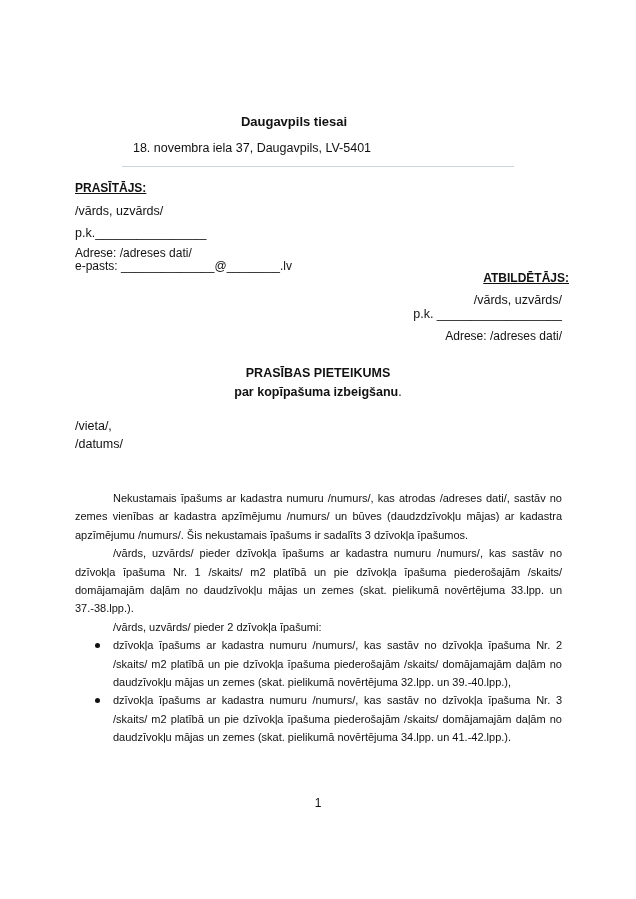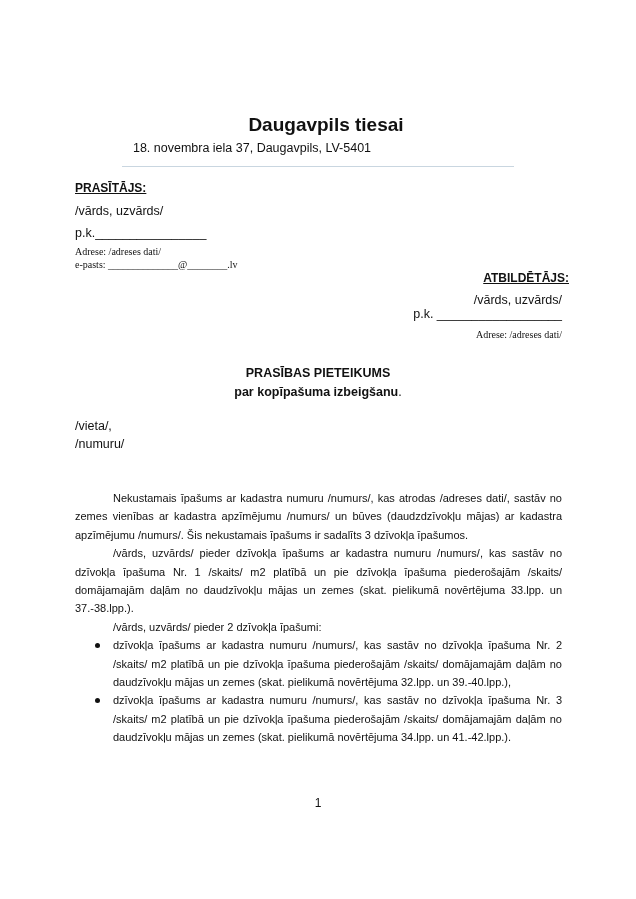--- a/index.html
+++ b/index.html
@@ -3,26 +3,26 @@
   <meta charset="utf-8">
   <style>
     html, body { margin: 0; padding: 0; background: #ffffff; }
     body {
       width: 636px; height: 899px; position: relative; overflow: hidden;
       font-family: "Liberation Sans", "DejaVu Sans", sans-serif;
       color: #111111;
     }
     .page { position: absolute; left: 0; top: 0; width: 636px; height: 899px; background: #fff; }
     .abs { position: absolute; white-space: nowrap; }
-    .court-name { left: 0; width: 588px; top: 114px; text-align: center; font-weight: bold; font-size: 19px; margin-left: 32px; }
+    .court-name { left: 0; width: 588px; top: 114px; text-align: center; font-weight: bold; font-size: 13px; }
     .court-addr { left: 0; width: 504px; top: 141px; text-align: center; font-size: 12.5px; }
     .divider { position: absolute; left: 122px; width: 392px; top: 166px; height: 1px; background: #c9d6e0; }
     .label-u { font-weight: bold; text-decoration: underline; font-size: 12px; }
     .t125 { font-size: 12.5px; }
-    .t10 { font-size: 10px; font-family: Liberation Serif, serif; }
+    .t10 { font-size: 12px; }
     .right { text-align: right; }
     .center { left: 0; width: 636px; text-align: center; font-weight: bold; font-size: 12.5px; }
     .body-text {
       position: absolute; left: 75px; width: 487px;
       font-size: 11px; line-height: 18.4px; text-align: justify;
     }
     .para { text-indent: 38px; margin: 0; text-align: justify; }
     .para-last { text-align-last: justify; }
     ul.bullets { margin: 0; padding: 0; list-style: none; }
     ul.bullets li { position: relative; padding-left: 38px; text-align: justify; }
@@ -48,21 +48,21 @@
 
   <div class="abs label-u right" style="right:67px; top:271px;">ATBILDĒTĀJS:</div>
   <div class="abs t125 right" style="right:74px; top:293px;">/vārds, uzvārds/</div>
   <div class="abs t125 right" style="right:74px; top:307px;text-align:right;">p.k. __________________</div>
   <div class="abs t10 right" style="right:74px; top:329px;">Adrese: /adreses dati/</div>
 
   <div class="abs center" style="top:385px;"><span>par kopīpašuma izbeigšanu</span><span style="font-weight:normal;">.</span></div>
   <div class="abs center" style="top:366px;">PRASĪBAS PIETEIKUMS</div>
 
   <div class="abs t125" style="left:75px; top:419px;">/vieta/,</div>
-  <div class="abs t125" style="left:75px; top:437px;">/numuru/</div>
+  <div class="abs t125" style="left:75px; top:437px;">/datums/</div>
 
   <div class="body-text" style="top:489px;">
     <p class="para">Nekustamais īpašums ar kadastra numuru /numurs/, kas atrodas /adreses dati/, sastāv no zemes vienības ar kadastra apzīmējumu /numurs/ un būves (daudzdzīvokļu mājas) ar kadastra apzīmējumu /numurs/. Šis nekustamais īpašums ir sadalīts 3 dzīvokļa īpašumos.</p>
     <p class="para">/vārds, uzvārds/ pieder dzīvokļa īpašums ar kadastra numuru /numurs/, kas sastāv no dzīvokļa īpašuma Nr. 1 /skaits/ m2 platībā un pie dzīvokļa īpašuma piederošajām /skaits/ domājamajām daļām no daudzīvokļu mājas un zemes (skat. pielikumā novērtējuma 33.lpp. un 37.-38.lpp.).</p>
     <p class="para">/vārds, uzvārds/ pieder 2 dzīvokļa īpašumi:</p>
     <ul class="bullets">
       <li><span class="dot"></span><span>dzīvokļa īpašums ar kadastra numuru /numurs/, kas sastāv no dzīvokļa īpašuma Nr. 2 /skaits/ m2 platībā un pie dzīvokļa īpašuma piederošajām /skaits/ domājamajām daļām no daudzīvokļu mājas un zemes (skat. pielikumā novērtējuma 32.lpp. un 39.-40.lpp.),</span></li>
       <li><span class="dot"></span><span>dzīvokļa īpašums ar kadastra numuru /numurs/, kas sastāv no dzīvokļa īpašuma Nr. 3 /skaits/ m2 platībā un pie dzīvokļa īpašuma piederošajām /skaits/ domājamajām daļām no daudzīvokļu mājas un zemes (skat. pielikumā novērtējuma 34.lpp. un 41.-42.lpp.).</span></li>
     </ul>
   </div>

